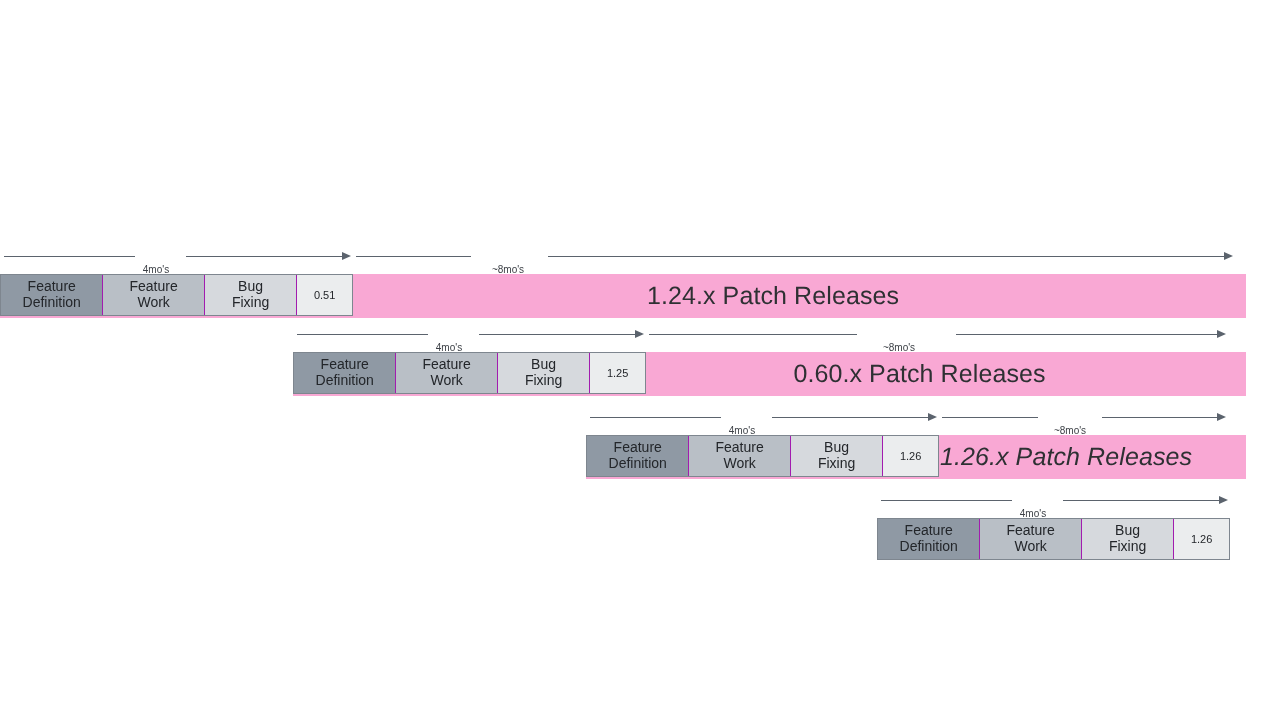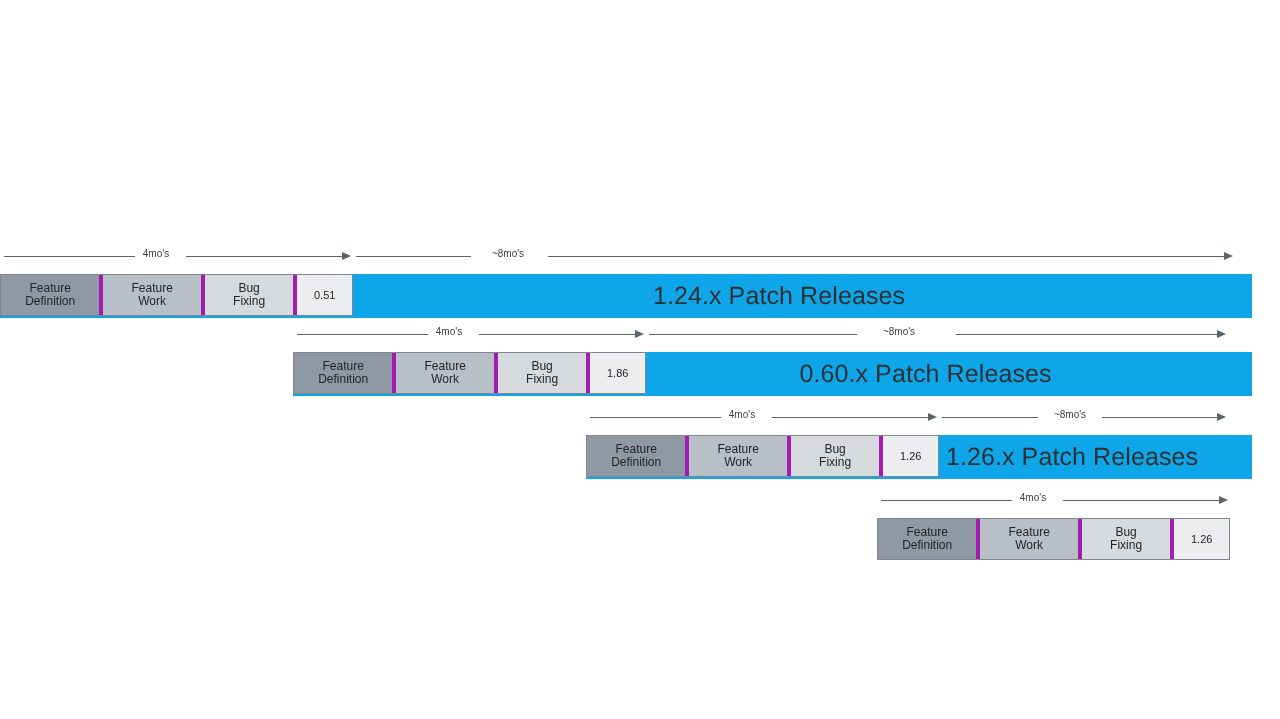--- a/index.html
+++ b/index.html
@@ -28,52 +28,51 @@
 
   
   .release-row {
     position: absolute;
     height: 120px;
   }
 
   
   .patch-band {
     position: absolute;
-    background: #0ea5e9;
+    background: #f9a8d4;
     display: flex;
     align-items: center;
     justify-content: center;
-    padding-left: 6px;
   }
   .patch-band-label {
     font-size: 25px;
     font-weight: 400;
     color: #2e3033;
     letter-spacing: 0.1px;
     white-space: nowrap;
     text-rendering: geometricPrecision;
   }
 
   
   .phase-bar {
     position: absolute;
     display: flex;
     height: 42px;
     box-sizing: border-box;
     border: 1px solid #7e868f;
   }
   .phase {
     box-sizing: border-box;
-    border-right: 4px solid #a21caf;
+    border-right: 1px solid #a21caf;
     display: flex;
     flex-direction: column;
     align-items: center;
     justify-content: center;
     line-height: 1.12;
-    font-size: 12px;
+    font-size: 14px;
     color: #23262a;
     text-align: center;
     white-space: nowrap;
   }
   .phase:last-child { border-right: none; }
 
   .phase.feature-definition { background: #8f99a4; }
   .phase.feature-work       { background: #b9bfc6; }
   .phase.bug-fixing         { background: #d6d9dd; }
   .phase.version-tag        { background: #ebedee; font-size: 11px; }
@@ -93,21 +92,21 @@
     position: absolute;
     top: 4px;
     width: 0;
     height: 0;
     border-top: 4.5px solid transparent;
     border-bottom: 4.5px solid transparent;
     border-left: 9px solid #5b636d;
   }
   .arrow-label {
     position: absolute;
-    top: 0;
+    top: 16px;
     font-size: 10px;
     color: #3c4046;
     white-space: nowrap;
     transform: translateX(-50%);
   }
 </style>
 </head>
 <body>
 
 <div id="canvas">
@@ -178,29 +177,29 @@
       </div>
       <div class="phase feature-work" style="width:102px;">
         <span>Feature</span>
         <span>Work</span>
       </div>
       <div class="phase bug-fixing" style="width:93px;">
         <span>Bug</span>
         <span>Fixing</span>
       </div>
       <div class="phase version-tag" style="width:55px;">
-        <span>1.86</span>
+        <span>1.25</span>
       </div>
     </div>
   </div>
 
   <div class="release-row" style="left:0px; top:409px; width:1280px;">
 
     <div class="patch-band" style="left:586px; top:26px; width:660px; height:44px;">
-      <span class="patch-band-label" style="margin-left:300px;">1.26.x Patch Releases</span>
+      <span class="patch-band-label" style="margin-left:300px;font-style:italic;">1.26.x Patch Releases</span>
     </div>
 
     <div class="arrow-group" style="left:590px; top:0px; width:348px;">
       <div class="arrow-line" style="left:0px; width:131px;"></div>
       <div class="arrow-line" style="left:182px; width:157px;"></div>
       <div class="arrow-head" style="left:338px;"></div>
       <span class="arrow-label" style="left:152px;">4mo's</span>
     </div>
 
     <div class="arrow-group" style="left:942px; top:0px; width:295px;">

